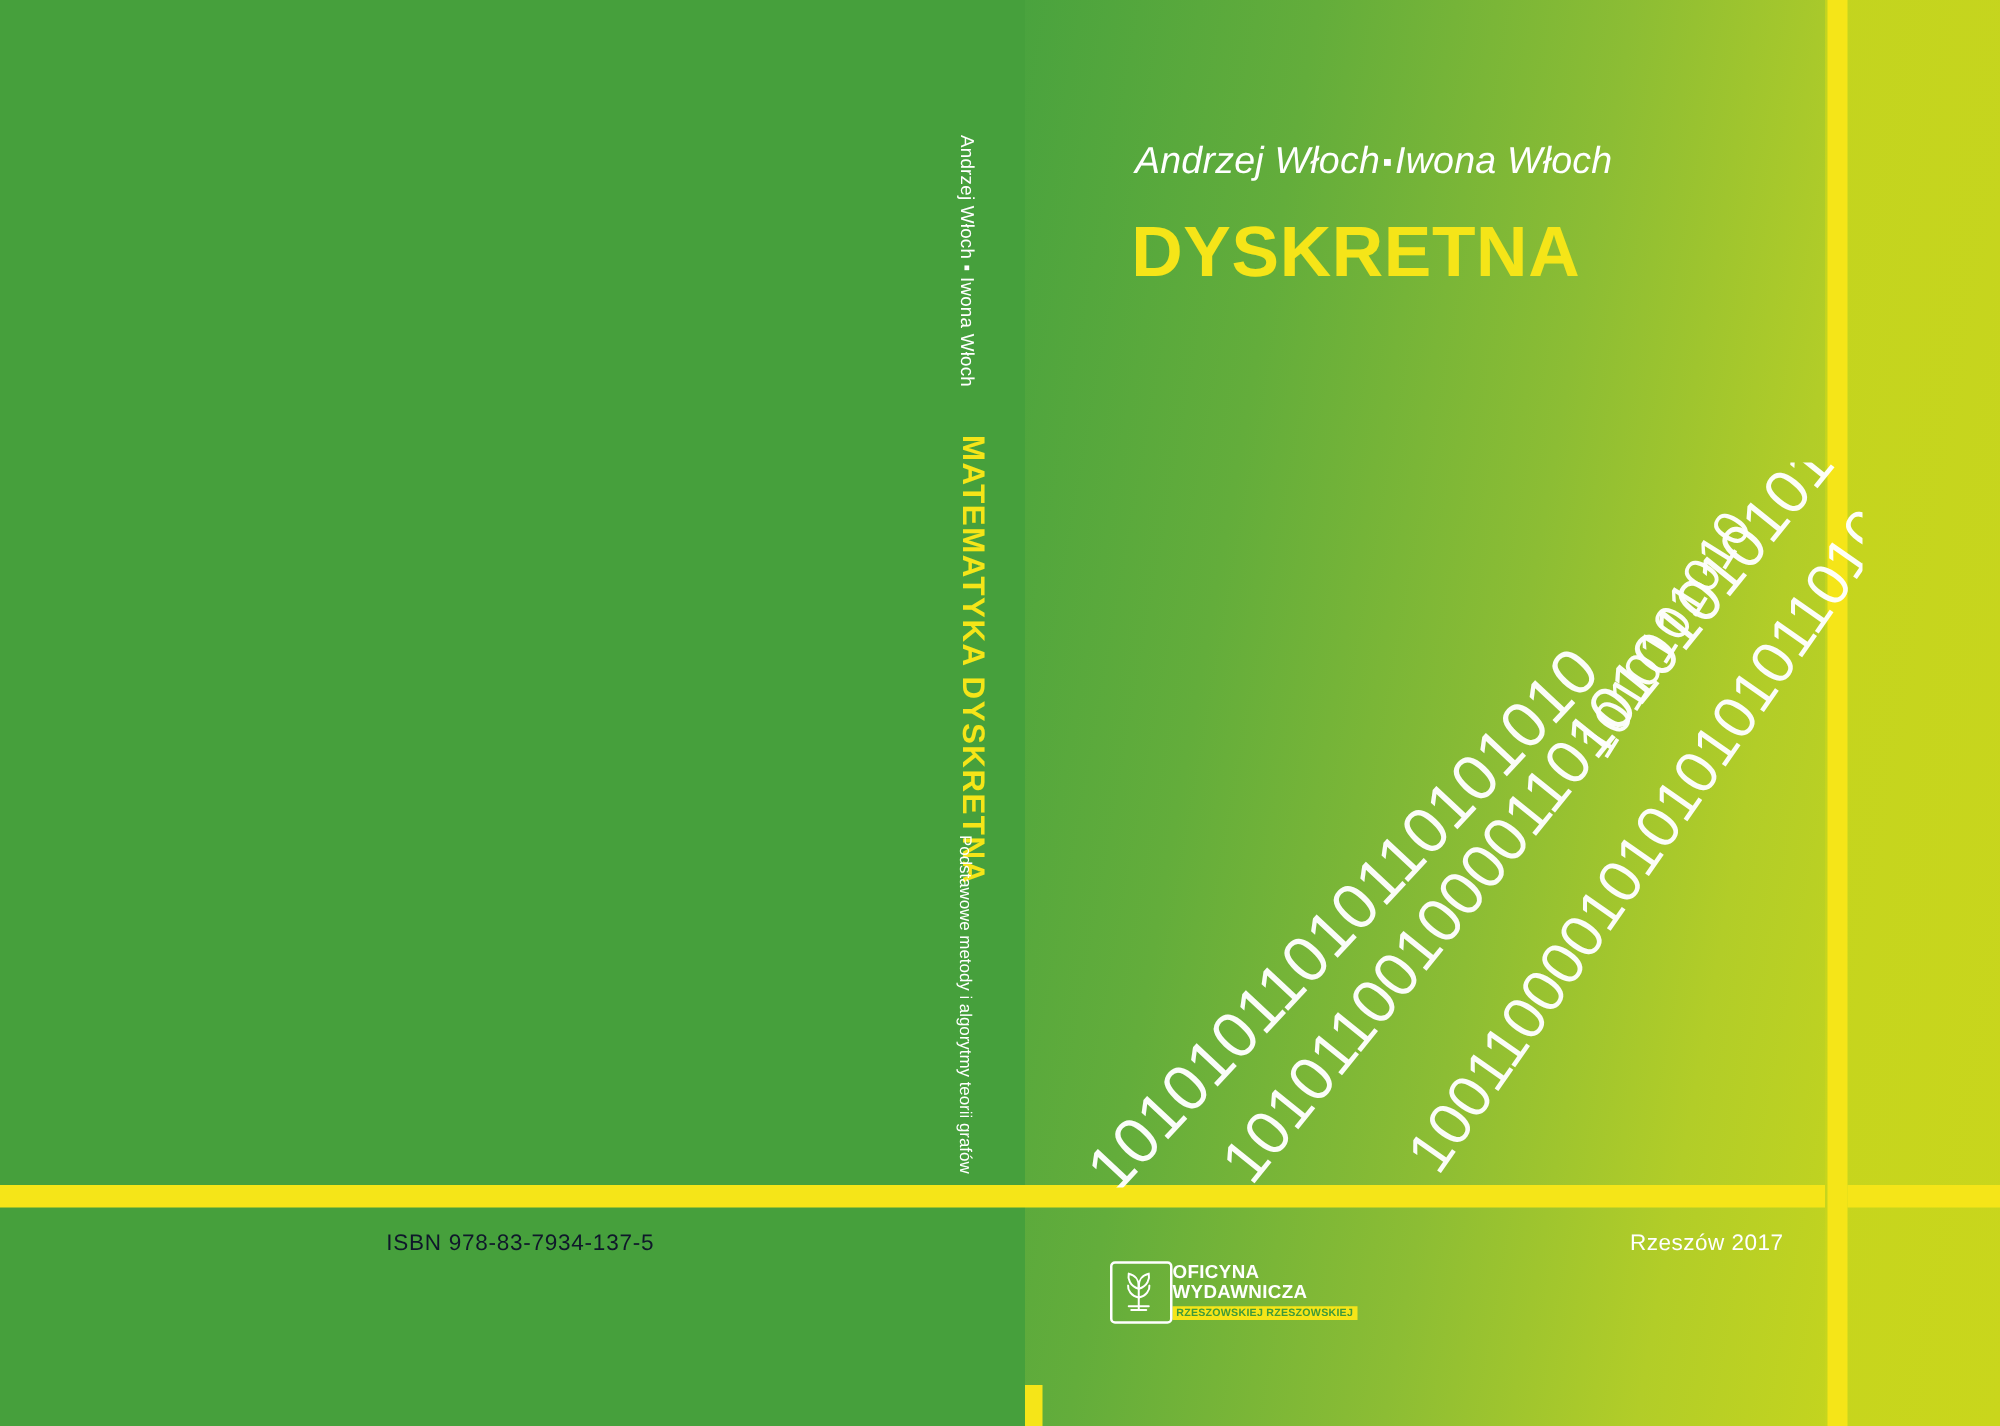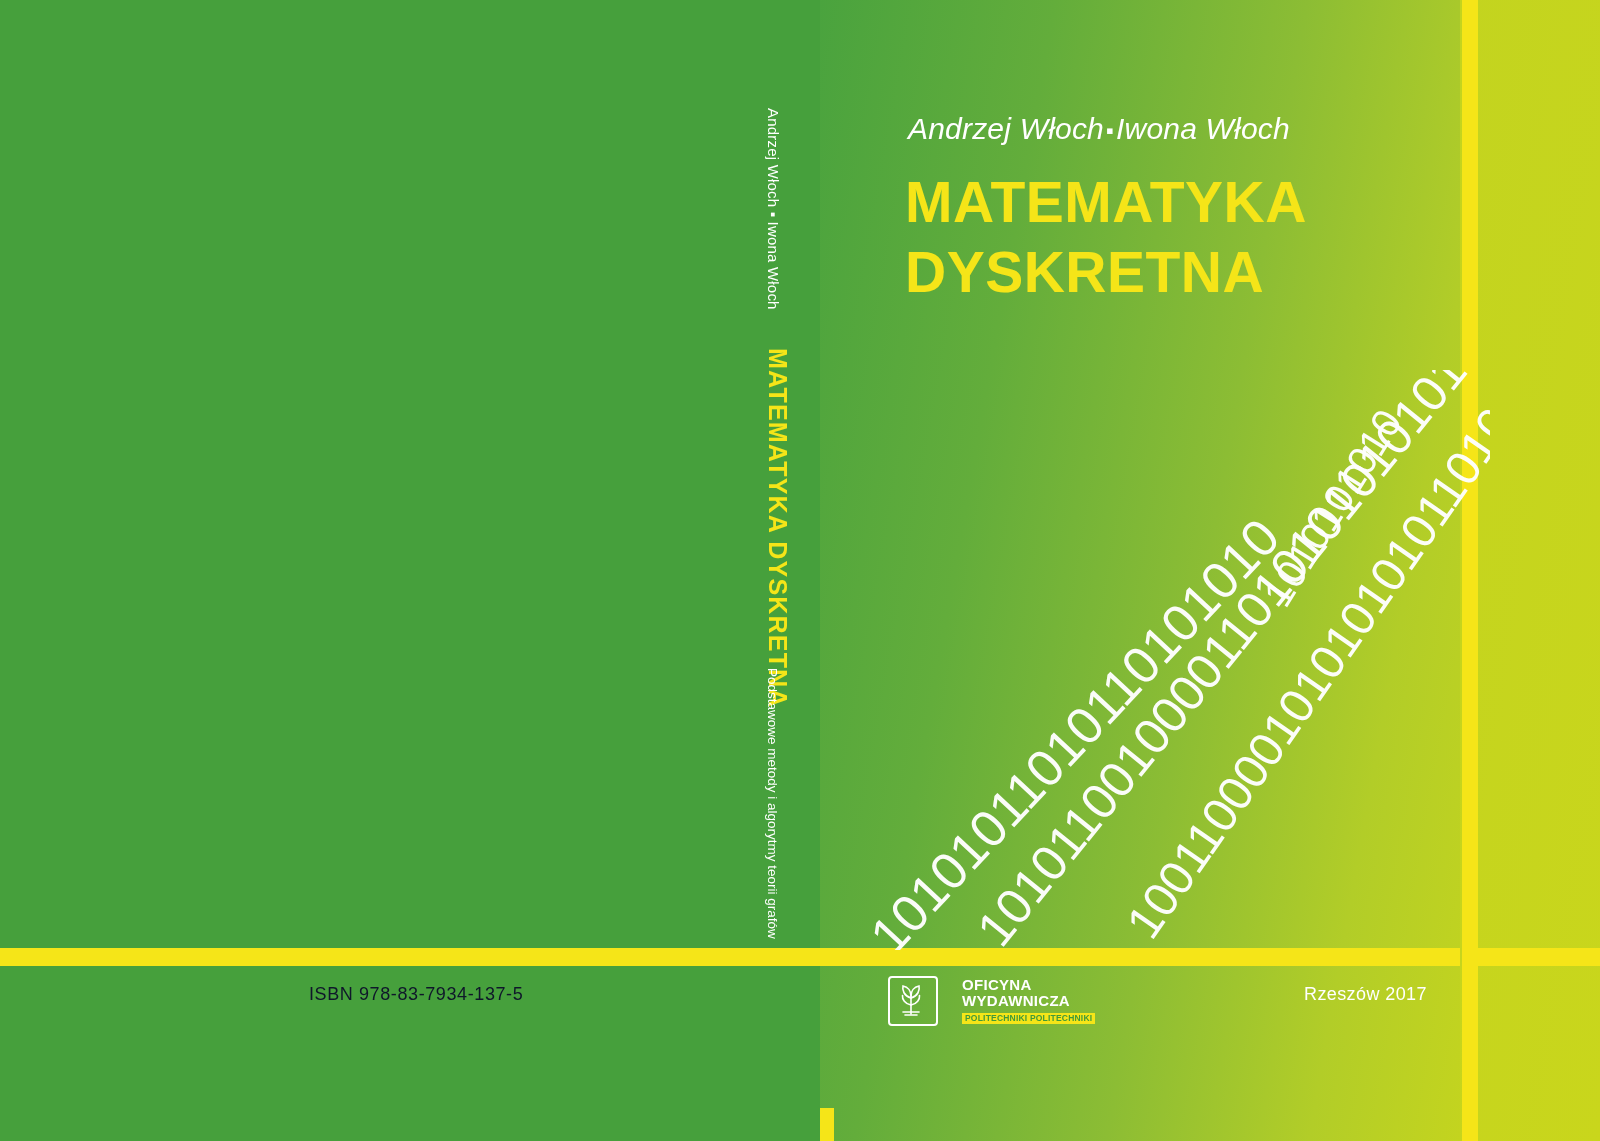--- a/index.html
+++ b/index.html
@@ -188,25 +188,25 @@
     top: 984px;
     font-size: 18px;
     color: #ffffff;
     letter-spacing: 0.4px;
   }
 
   
   .publisher {
     position: absolute;
     left: 888px;
-    top: 972px;
+    top: 1005px;
     height: 58px;
     display: flex;
     align-items: center;
-    gap: 24px;
+    gap: 0;
   }
   .pub-mark {
     width: 46px;
     height: 46px;
     border: 2px solid #ffffff;
     border-radius: 4px;
     position: relative;
     flex: none;
   }
   .pub-mark svg { display: block; }
@@ -260,21 +260,20 @@
     <div class="spine-text spine-authors">Andrzej Włoch ▪ Iwona Włoch</div>
     <div class="spine-text spine-title">MATEMATYKA DYSKRETNA</div>
     <div class="spine-text spine-subtitle">Podstawowe metody i algorytmy teorii grafów</div>
   </div>
 
   <div class="front-authors">
     <span>Andrzej Włoch</span><span class="sep">▪</span><span>Iwona Włoch</span>
   </div>
 
   <div class="front-title">
-    <div>MATEMATYKA</div>
     <div>DYSKRETNA</div>
   </div>
 
   <div class="front-subtitle">
   </div>
 
   <div class="isbn">ISBN 978-83-7934-137-5</div>
   <div class="place-year">Rzeszów 2017</div>
 
   <div class="publisher">
@@ -287,17 +286,17 @@
           <path d="M21 27 C15 26 12 21 12.5 17.5"></path>
           <path d="M21 27 C27 26 30 21 29.5 17.5"></path>
           <path d="M13 34 L29 34"></path>
           <path d="M15 37 L27 37"></path>
         </g>
       </svg>
     </div>
     <div class="pub-text">
       <div class="pub-line1">OFICYNA</div>
       <div class="pub-line2">WYDAWNICZA</div>
-      <div class="pub-line3">POLITECHNIKI POLITECHNIKI</div>
+      <div class="pub-line3">RZESZOWSKIEJ RZESZOWSKIEJ</div>
     </div>
   </div>
 
 </div>
 
 </body></html>

